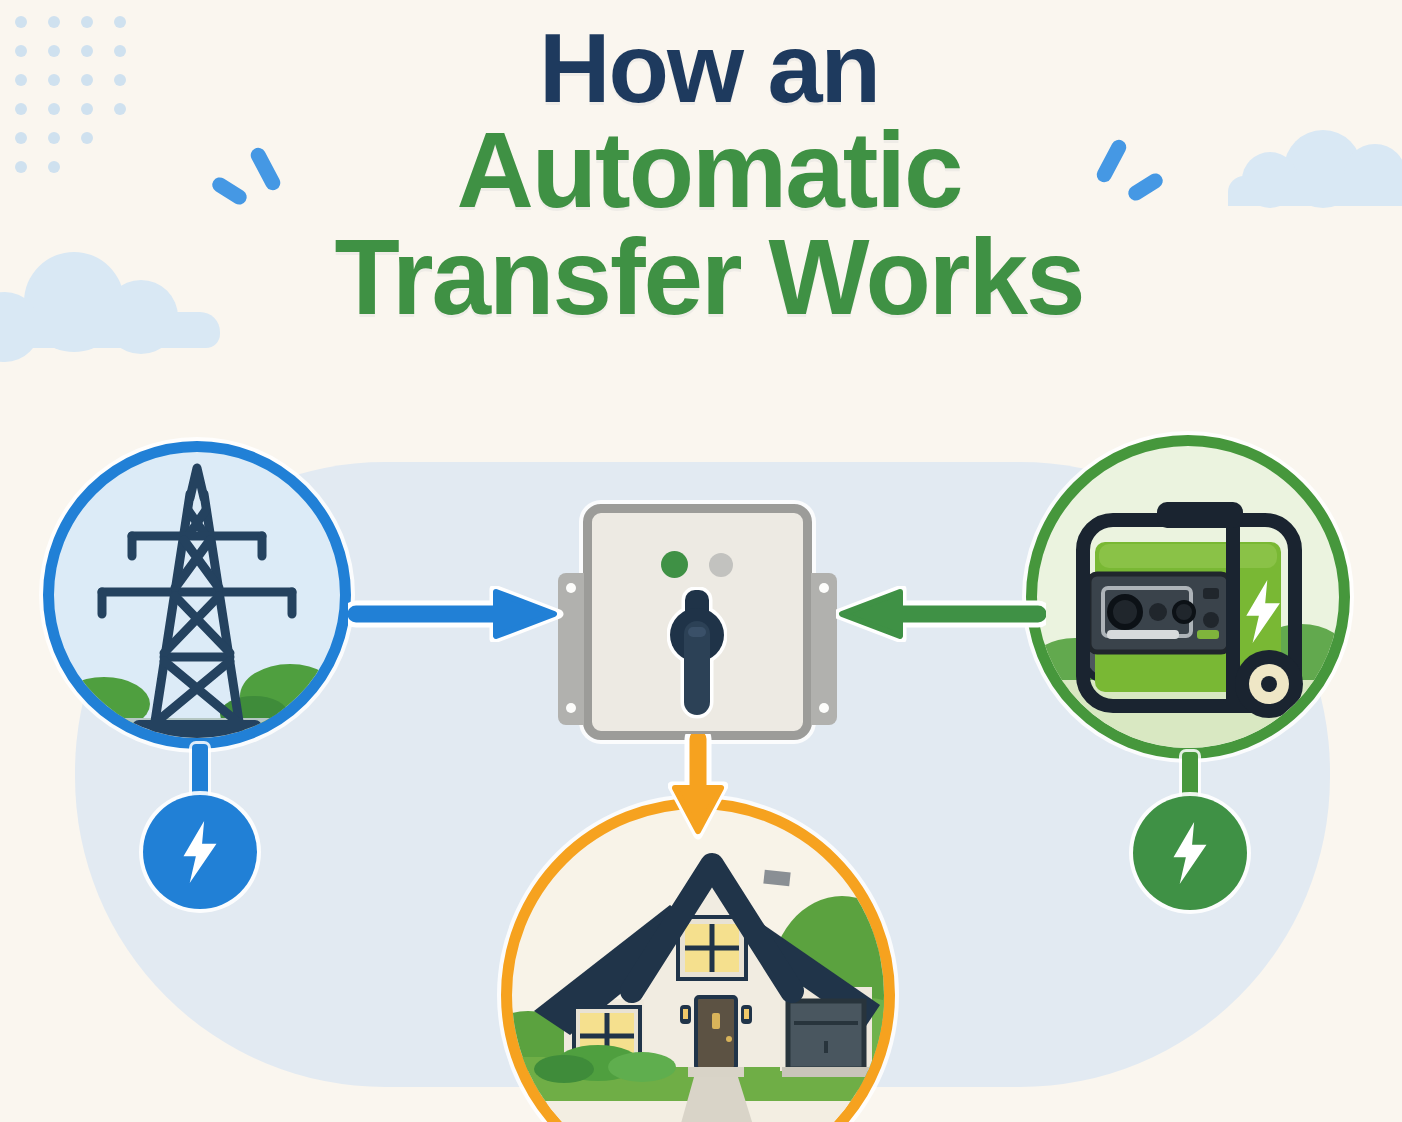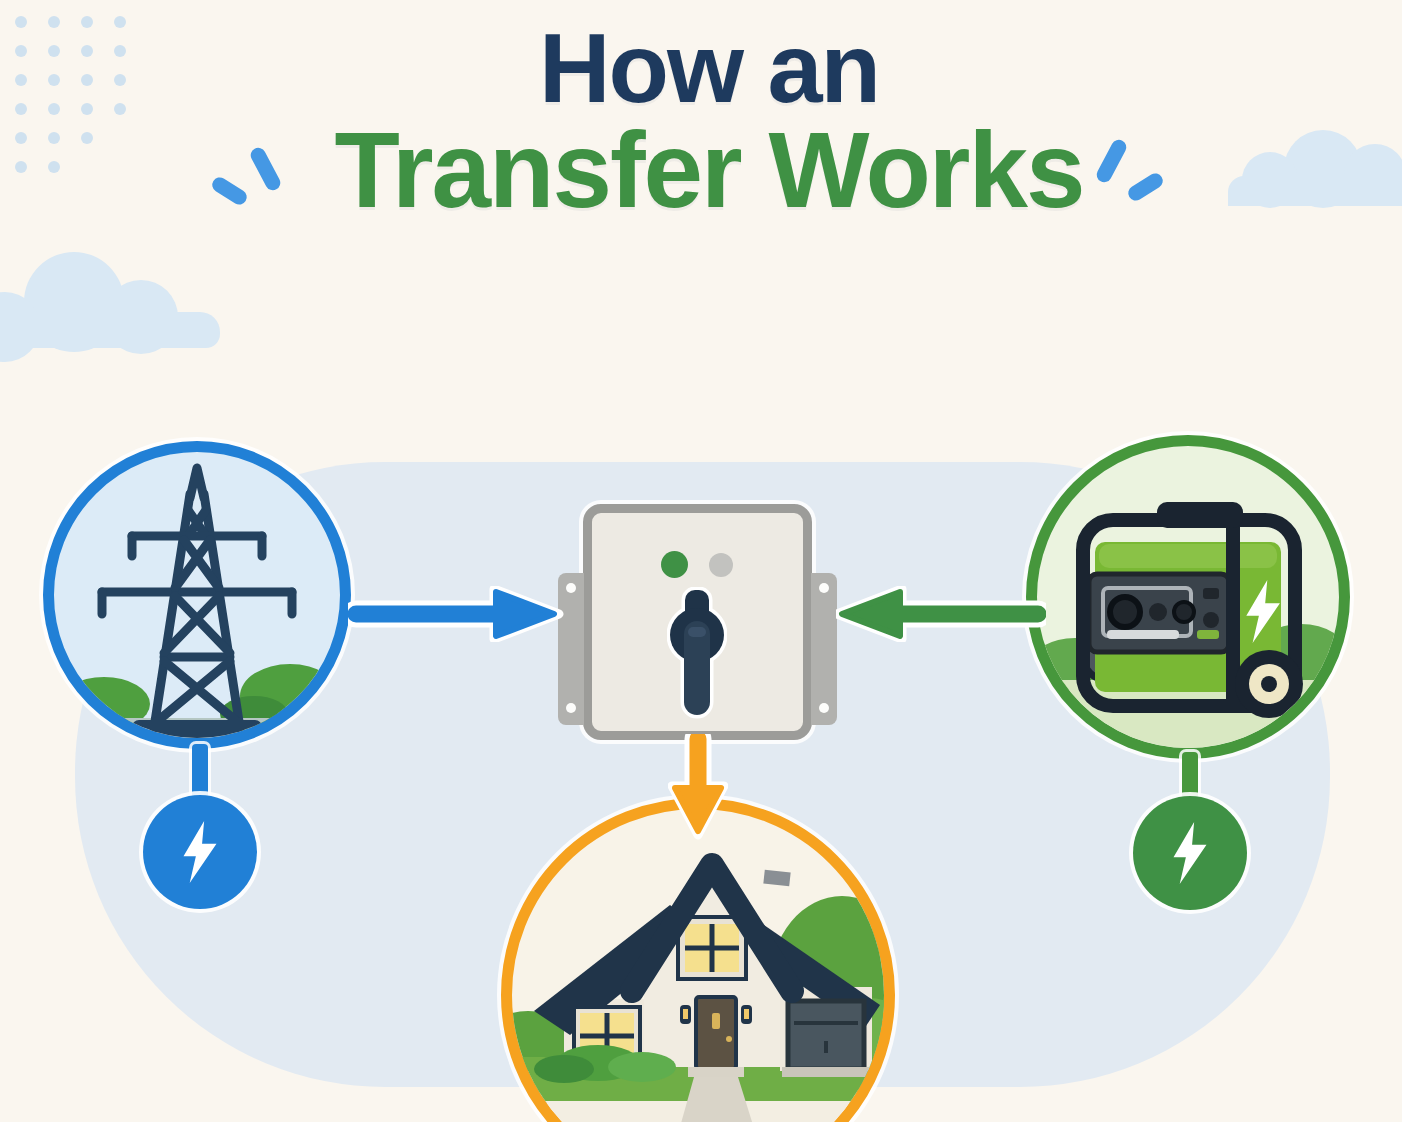--- a/index.html
+++ b/index.html
@@ -89,20 +89,21 @@
   <span class="sparkle" style="left:258px;top:146px;transform:rotate(-28deg);"></span>
   <span class="sparkle" style="left:222px;top:172px;height:38px;transform:rotate(-58deg);"></span>
 </div>
 <div>
   <span class="sparkle" style="left:1104px;top:138px;transform:rotate(28deg);"></span>
   <span class="sparkle" style="left:1138px;top:168px;height:38px;transform:rotate(58deg);"></span>
 </div>
 
 <div class="title">
   <div class="t-navy">How an</div>
+  <div class="t-green">Automatic</div>
   <div class="t-green">Transfer Works</div>
 </div>
 
 <div class="blob"></div>
 
 <div class="node-circle node-utility">
   <svg width="286" height="286" viewBox="0 0 286 286">
 
     <ellipse cx="50" cy="252" rx="46" ry="27" fill="#4f9f3f"></ellipse>
     <ellipse cx="14" cy="262" rx="32" ry="22" fill="#5fae4e"></ellipse>

